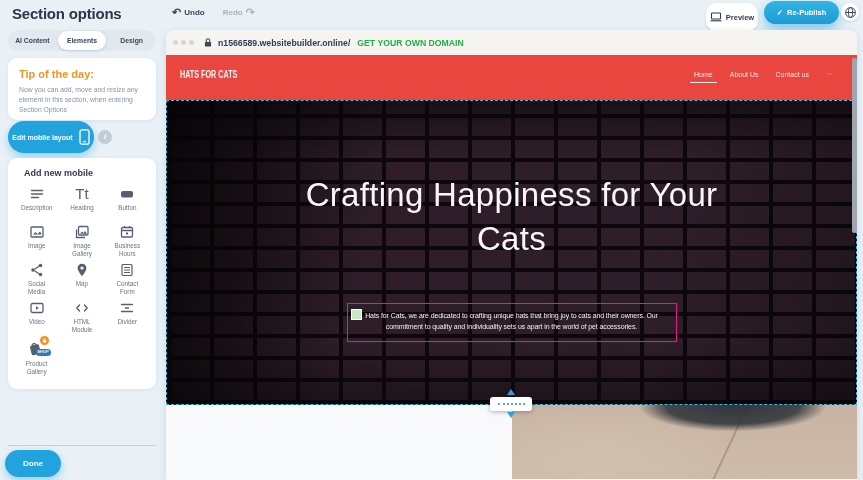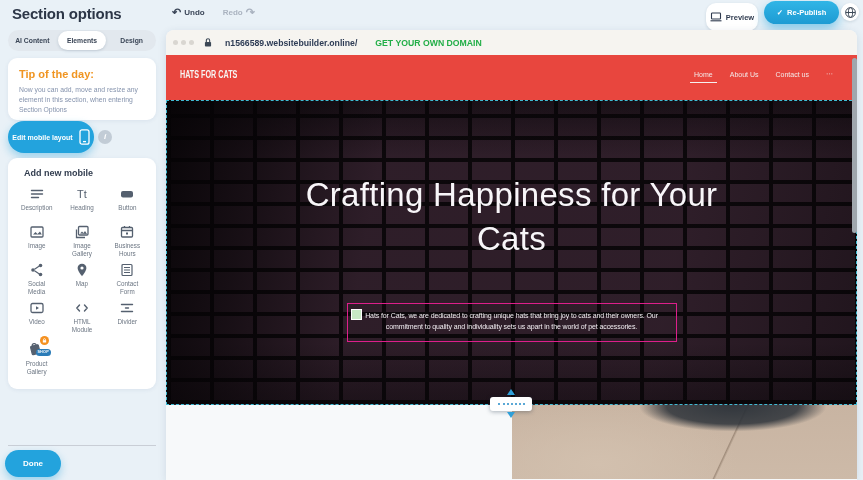--- a/index.html
+++ b/index.html
@@ -38,39 +38,39 @@
     color:#fff; font-size:7px; font-weight:700; cursor:pointer; }
   .info-btn { position:absolute; left:98px; top:130px; width:14px; height:14px; border-radius:50%; background:#c2ccd6;
     color:#fff; font-size:8px; font-weight:700; text-align:center; line-height:14px; font-style:italic; cursor:pointer; }
   .add-card { position:absolute; left:8px; top:158px; width:148px; height:231px; background:#fff; border-radius:9px;
     box-shadow:0 1px 4px rgba(40,70,110,.08); padding:10px 6px 0 6px; }
   .add-title { font-size:9px; font-weight:700; color:#323d4f; margin:0 0 8px 10px; }
   .el-grid { display:grid; grid-template-columns:repeat(3,1fr); grid-auto-rows:38px; }
   .el-item { display:flex; flex-direction:column; align-items:center; cursor:pointer; }
   .el-icon { height:16px; display:flex; align-items:center; justify-content:center; margin-bottom:2px; }
   .el-label { font-size:6.3px; color:#6b7582; text-align:center; line-height:1.2; max-width:36px; }
-  .ticon { font-size:11px; font-weight:400; color:#55606f; line-height:16px; }
+  .ticon { font-size:15px; font-weight:400; color:#55606f; line-height:16px; }
   .pg-wrap { position:relative; width:20px; height:17px; }
   .shop-pill { position:absolute; right:-4px; bottom:1px; width:15px; height:6.5px; background:#2b7cb8; border-radius:3.5px;
     color:#fff; font-size:3.8px; font-weight:700; text-align:center; line-height:6.5px; letter-spacing:.2px; }
   .orange-badge { position:absolute; top:-4px; right:-2px; width:9px; height:9px; border-radius:50%; background:#f59120;
     display:flex; align-items:center; justify-content:center; }
   .panel-divider { position:absolute; left:8px; top:445px; width:148px; height:1px; background:#c9ced6; }
   .done-btn { position:absolute; left:5px; top:450px; width:56px; height:27px; border-radius:14px; background:#23a3dd;
     box-shadow:0 4px 9px rgba(35,163,221,.4); color:#fff; font-size:8px; font-weight:700; display:flex;
     align-items:center; justify-content:center; cursor:pointer; }
   
   .preview-window { position:absolute; left:166px; top:30px; width:691px; height:450px; background:#f7f9fa;
     border-radius:8px 8px 0 0; overflow:hidden; box-shadow:0 2px 8px rgba(30,60,90,.12); }
   .browser-bar { position:relative; height:25px; background:#f6f4f0; display:flex; align-items:center; }
   .dots { display:flex; gap:3px; margin-left:7px; }
   .dot { width:5px; height:5px; border-radius:50%; background:#d9d6d1; }
   .lock { margin-left:9px; display:flex; }
-  .url-text { margin-left:12px; font-size:8.7px; font-weight:600; color:#2e3c55; }
-  .domain-cta { margin-left:18px; font-size:8.7px; font-weight:800; color:#22ae47; cursor:pointer; }
+  .url-text { margin-left:5px; font-size:8.7px; font-weight:600; color:#2e3c55; }
+  .domain-cta { margin-left:7px; font-size:8.7px; font-weight:800; color:#22ae47; cursor:pointer; }
   .site-header { position:relative; height:45px; background:#e8463e; }
   .site-logo { position:absolute; left:14px; top:13px; font-size:10px; font-weight:700; color:#f6f5f3;
     letter-spacing:0; transform:scaleX(.72) scaleY(1.15); transform-origin:left center; white-space:nowrap; }
   .site-nav { position:absolute; right:24px; top:15px; display:flex; align-items:center; gap:17px; }
   .nav-item { font-size:7px; color:#f3e9e9; cursor:pointer; position:relative; }
   .nav-item.active::after { content:""; position:absolute; left:-4px; right:-4px; bottom:-5px; height:1px; background:#f6f1f1; }
   
   .hero-section { position:relative; height:305px; background-color:#33212d;
     background-image:
       repeating-linear-gradient(0deg, #0c080b 0px, #0c080b 4px, transparent 4px, transparent 22px),

